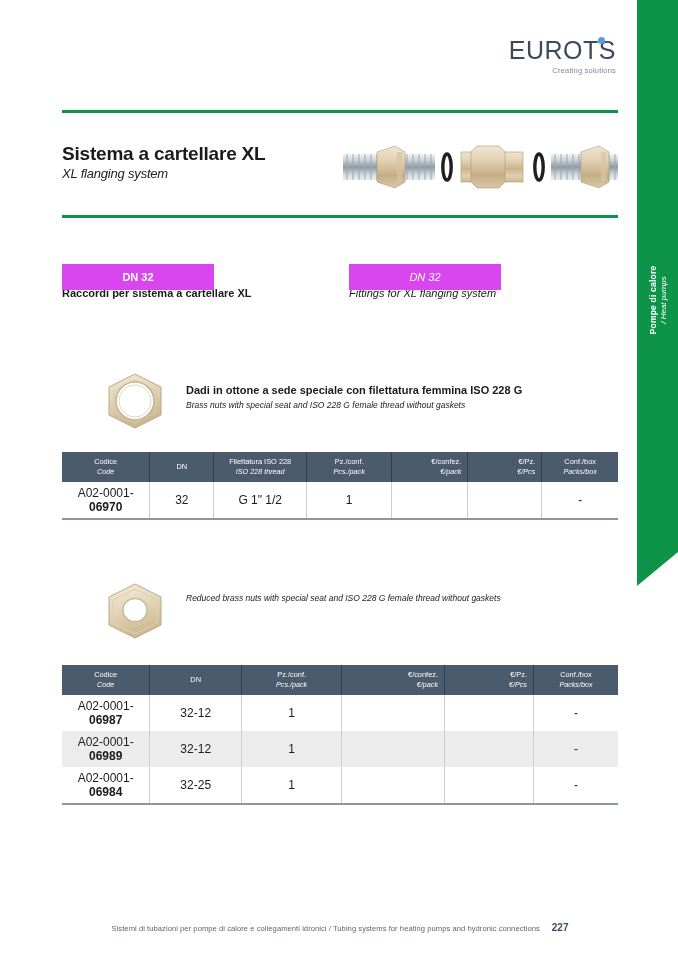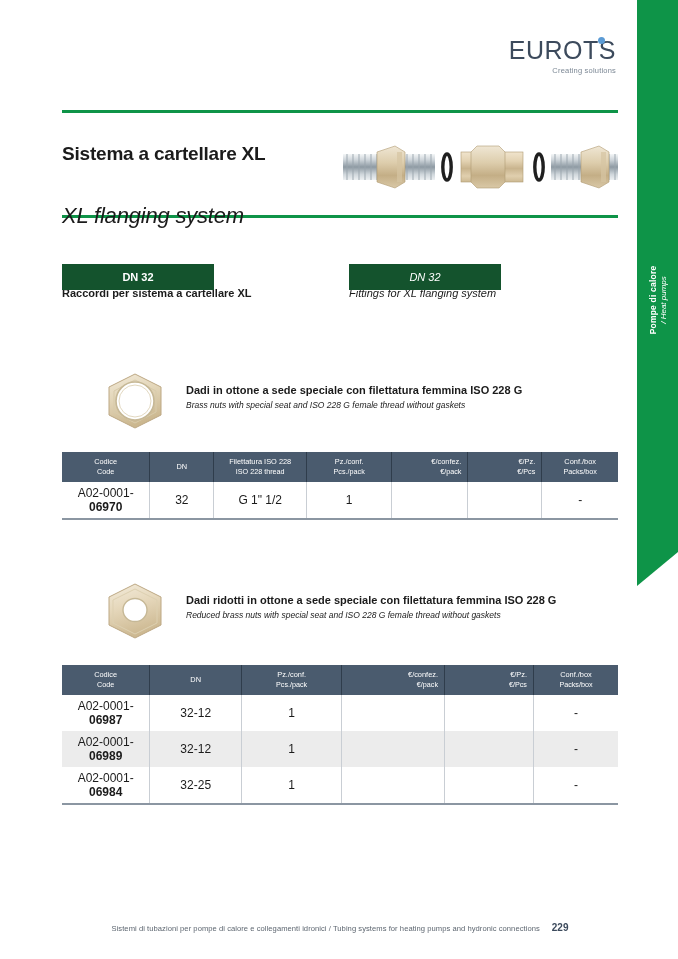--- a/index.html
+++ b/index.html
@@ -28,29 +28,29 @@
   .logo-tag{font-size:7.5px;color:#7b8794;margin-top:3px;letter-spacing:.2px;}
 
   
   .rule-green{position:absolute;left:62px;width:556px;height:3px;background:#0e9448;}
   #rule-top{top:110px;}
   #rule-mid{top:215px;}
 
   
   .hero-title{position:absolute;left:62px;top:142px;}
   .hero-title .t1{font-size:19px;font-weight:bold;letter-spacing:-.2px;line-height:1.25;}
-  .hero-title .t2{font-size:22px;font-style:italic;letter-spacing:-.2px;line-height:1.25;margin-top:36px;}
+  .hero-title .t2{font-size:13px;font-style:italic;letter-spacing:-.2px;line-height:1.25;}
 
   .hero-img{position:absolute;left:343px;top:128px;width:275px;height:76px;}
 
   
   .sub{position:absolute;font-size:11px;margin-top:48px;}
   #sub-it{left:62px;top:239px;font-weight:bold;}
   #sub-en{left:349px;top:239px;font-style:italic;}
-  .badge{position:absolute;width:152px;height:26px;background:#14532d;
+  .badge{position:absolute;width:152px;height:26px;background:#d946ef;
          color:#fff;display:flex;align-items:center;justify-content:center;
          font-size:11px;}
   #badge-it{left:62px;top:264px;font-weight:bold;}
   #badge-en{left:349px;top:264px;font-style:italic;}
 
   
   .prod{position:absolute;left:62px;width:556px;}
   #prod1{top:370px;}
   #prod2{top:580px;}
   .prod-photo{position:absolute;left:22px;top:0;width:102px;height:62px;}
@@ -62,21 +62,21 @@
   table.cat{position:absolute;left:62px;width:556px;border-collapse:collapse;
             table-layout:fixed;}
   #tbl1{top:452px;}
   #tbl2{top:665px;}
   table.cat thead th{background:#4a5b6e;color:#ffffff;font-weight:normal;
             padding:5px 6px;border-left:1px solid #93a0ad;
             border-right:1px solid #2f3d4c;line-height:1.35;vertical-align:middle;}
   table.cat thead th:first-child{border-left:none;}
   table.cat thead th:last-child{border-right:none;}
   th .h1{font-size:7.4px;display:block;}
-  th .h2{font-size:7.2px;display:block;}
+  th .h2{font-size:7.2px;font-style:italic;display:block;}
   table.cat tbody td{font-size:12px;padding:4px 6px;text-align:center;
             border-right:1px solid #c9ced4;height:12px;}
   table.cat tbody td:last-child{border-right:none;}
   table.cat tbody tr.alt td{background:#ececec;}
   table.cat tbody tr:last-child td{border-bottom:2px solid #8b96a2;}
   .code-pre{font-weight:normal;}
   .code-num{font-weight:bold;}
   .ta-r{text-align:right;}
 
   
@@ -266,21 +266,20 @@
           <stop offset="45%" stop-color="#e6d8bc"></stop>
         <stop offset="100%" stop-color="#cdb992"></stop>
       </linearGradient>
     </defs>
     <polygon points="51,4 77,17 77,45 51,58 25,45 25,17" fill="url(#nut2)" stroke="#bda884" stroke-width="1"></polygon>
     <polygon points="51,9 73,20 73,43 51,54 29,43 29,20" fill="none" stroke="#ddd0b1" stroke-width="1"></polygon>
     <ellipse cx="51" cy="30" rx="12" ry="11.5" fill="#ffffff"></ellipse>
     <ellipse cx="51" cy="30" rx="12" ry="11.5" fill="none" stroke="#c6b896" stroke-width="1.4"></ellipse>
   </svg>
   <div class="prod-desc">
-    <div class="d1">Dadi ridotti in ottone a sede speciale con filettatura femmina ISO 228 G</div>
     <div class="d2">Reduced brass nuts with special seat and ISO 228 G female thread without gaskets</div>
   </div>
 </div>
 
 <table class="cat" id="tbl2">
   <colgroup>
     <col style="width:15.8%">
       <col style="width:16.5%">
       <col style="width:18.0%">
     <col style="width:18.5%">
@@ -337,14 +336,14 @@
         <td>1</td>
         <td></td>
         <td></td>
         <td>-</td>
       </tr>
     </tbody>
 </table>
 
 <div class="footer">
   <span class="footer-txt">Sistemi di tubazioni per pompe di calore e collegamenti idronici / Tubing systems for heating pumps and hydronic connections</span>
-  <span class="footer-page">229</span>
+  <span class="footer-page">227</span>
 </div>
 
 </body></html>

